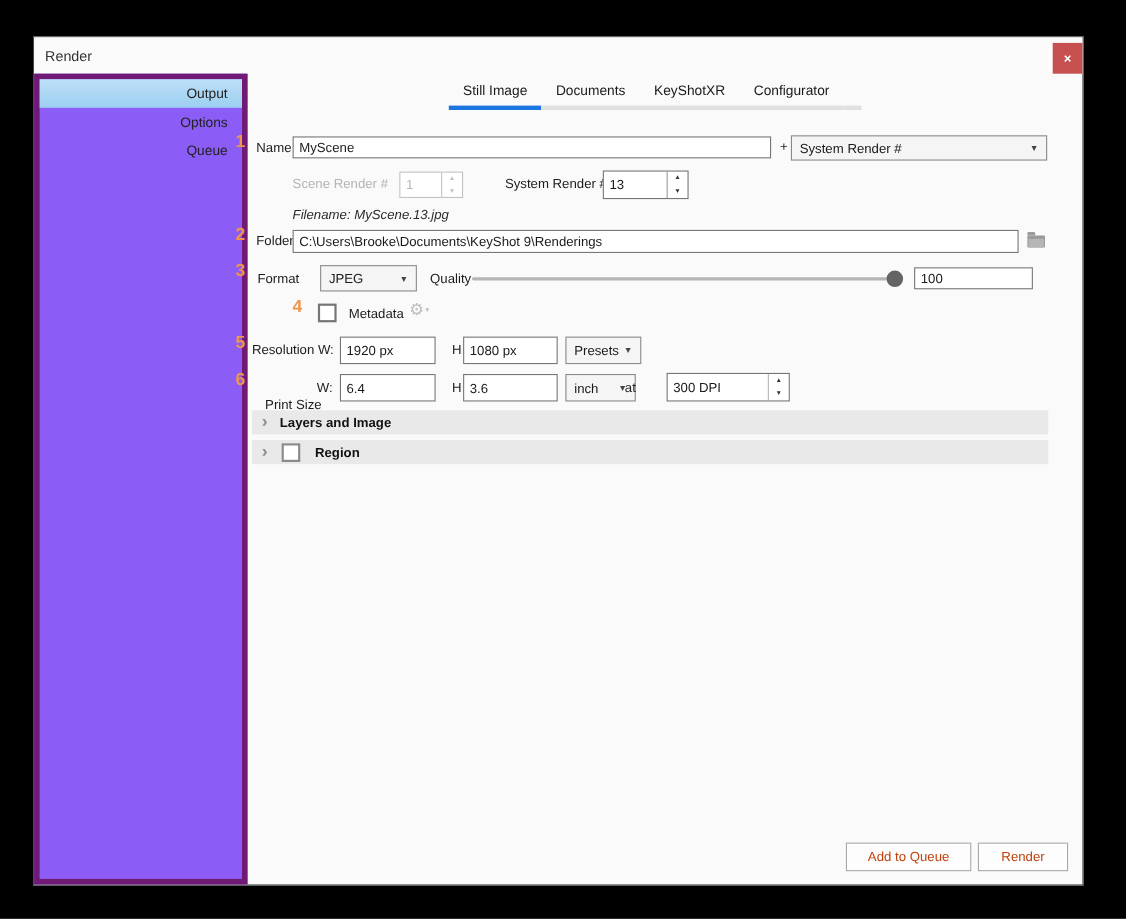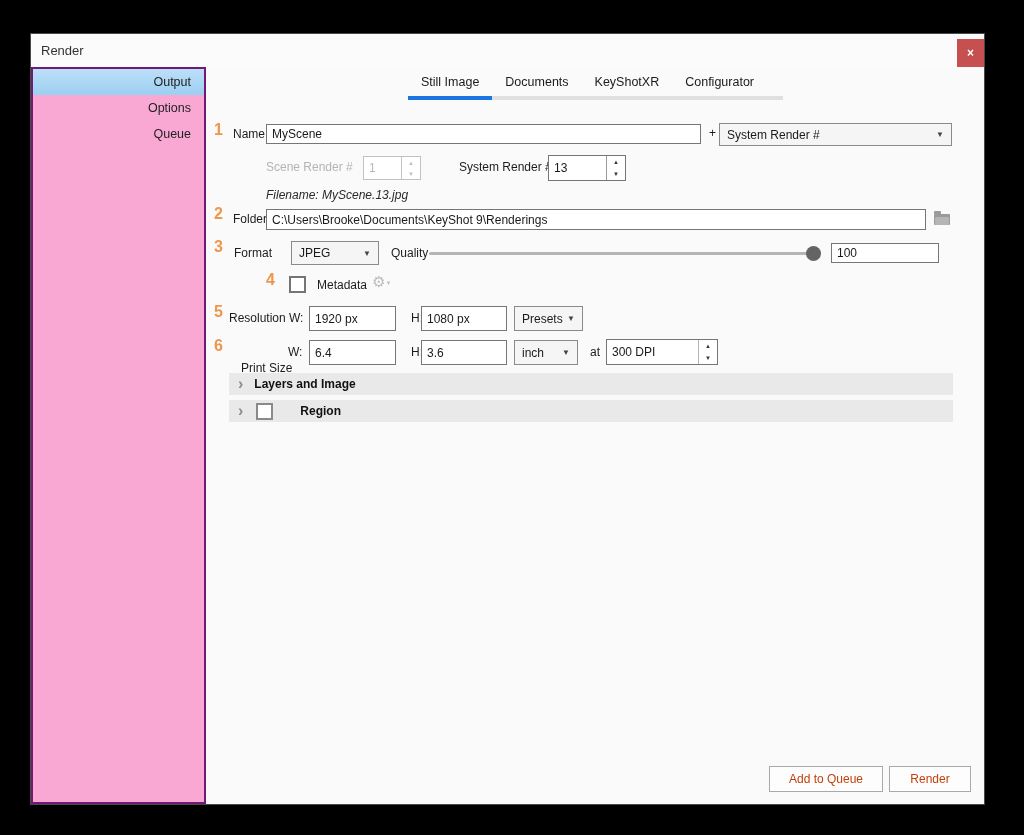--- a/index.html
+++ b/index.html
@@ -3,21 +3,21 @@
 <meta charset="utf-8">
 <style>
   html,body{margin:0;padding:0;background:#000;}
   .stage{position:relative;width:1024px;height:835px;background:#000;overflow:hidden;
          font-family:"Liberation Sans",sans-serif;-webkit-font-smoothing:antialiased;}
   .dialog{position:absolute;left:30px;top:33px;width:955px;height:772px;background:#fafafa;border:1px solid #4a4a4a;box-sizing:border-box;}
   .titlebar{position:absolute;left:0;top:0;right:0;height:33px;background:#fbfbfb;}
   .title{position:absolute;left:10px;top:9px;font-size:13px;color:#333;}
   .close-btn{position:absolute;right:0px;top:5px;width:27px;height:28px;background:#c64f4f;color:#fff;
              display:flex;align-items:center;justify-content:center;font-size:12px;font-weight:bold;cursor:default;}
-  .sidebar{position:absolute;left:0;top:33px;width:175px;bottom:0;background:#f9a8d4;border:2px solid #701a75;box-sizing:border-box;}
+  .sidebar{position:absolute;left:0;top:33px;width:194px;bottom:0;background:#8b5cf6;border:5px solid #701a75;box-sizing:border-box;}
   .side-item{height:26px;line-height:26px;text-align:right;padding-right:13px;font-size:12.5px;color:#222;}
   .side-item.sel{background:linear-gradient(#bddff8,#9ccff1);}
   .main{position:absolute;left:176px;top:33px;right:0;bottom:0;}
   .tabs{position:absolute;left:0;right:0;top:6px;display:flex;justify-content:center;}
   .tab{padding:2px 13px 7px;border-bottom:4px solid #e0e0e0;font-size:12.5px;color:#1a1a1a;}
   .tab.sel{border-bottom-color:#1c76e2;}
   .tab-spacer{width:16px;border-bottom:4px solid #e0e0e0;}
   .abs{position:absolute;}
   .lbl{font-size:12px;color:#1c1c1c;white-space:nowrap;}
   .lbl.dis{color:#b4b4b4;}
@@ -145,37 +145,37 @@
       <span class="abs marker" style="left:7px;top:270px;">6</span>
       <span class="abs lbl" style="left:34px;top:278px;margin-top:16px;">Print Size</span>
       <span class="abs lbl" style="left:81px;top:278px;">W:</span>
       <input class="tin" style="left: 102px; top: 273px; width: 87px; height: 25px;" value="6.4">
       <span class="abs lbl" style="left:204px;top:278px;">H:</span>
       <input class="tin" style="left: 214px; top: 273px; width: 86px; height: 25px;" value="3.6">
       <div class="dd" style="left:307px;top:273px;width:64px;height:25px;">
         <span class="dd-label">inch</span>
         <span class="dd-arrow">▼</span>
       </div>
-      <span class="abs lbl" style="left:383px;top:278px;">at</span>
+      <span class="abs lbl" style="left:361px;top:278px;">at</span>
       <div class="spin" style="left:399px;top:272px;width:112px;height:26px;justify-content:center;">
         <span class="spin-val">300 DPI</span>
         <span class="spin-btns" style="border-left-color:#b5b5b5;">
           <span class="spin-up">▲</span>
           <span class="spin-dn">▼</span>
         </span>
       </div>
 
       <div class="bar" style="left:22px;top:306px;width:724px;height:22px;">
         <span class="bar-chevron">›</span>
         <span class="bar-title" style="margin-left:11px;">Layers and Image</span>
       </div>
       <div class="bar" style="left:22px;top:333px;width:724px;height:22px;">
         <span class="bar-chevron">›</span>
         <span class="checkbox" style="position:static;margin-left:13px;border-color:#8a8a8a;"></span>
-        <span class="bar-title" style="margin-left:27px;">Region</span>
+        <span class="bar-title" style="margin-left:13px;">Region</span>
       </div>
 
       <div class="btn" style="left:562px;top:699px;width:114px;height:26px;">Add to Queue</div>
       <div class="btn" style="left:682px;top:699px;width:82px;height:26px;">Render</div>
 
     </div>
   </div>
 </div>
 
 </body></html>

